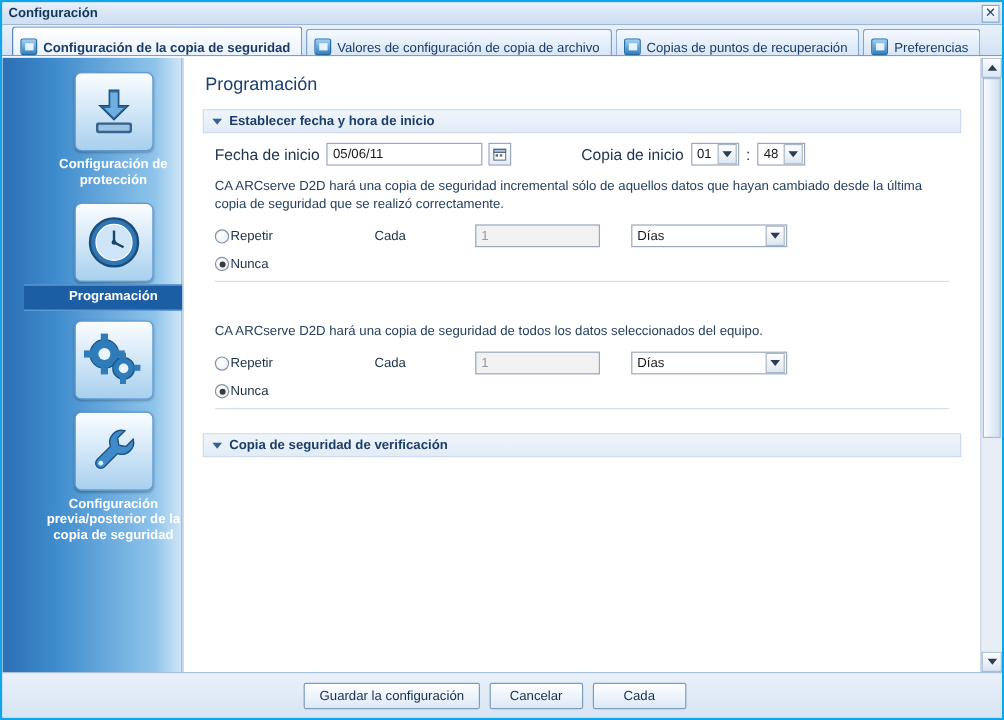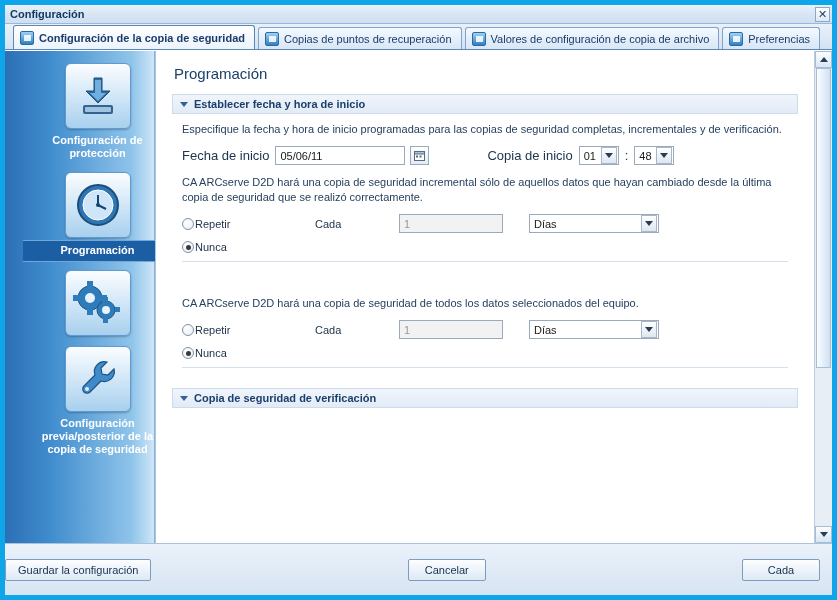--- a/index.html
+++ b/index.html
@@ -7,21 +7,21 @@
     margin: 0; padding: 0;
     width: 837px; height: 600px;
     overflow: hidden;
     font-family: "Liberation Sans", sans-serif;
     font-size: 11px;
     background: #ffffff;
   }
   #app {
     width: 837px; height: 600px;
     position: relative;
-    border: 5px solid #0ea5e9;
+    border: 2px solid #0ea5e9;
     background: #eef3f9;
     display: flex;
     flex-direction: column;
   }
   
   .titlebar {
     height: 19px;
     background: linear-gradient(to bottom, #eaf1fa 0%, #d8e5f4 50%, #cfe0f2 100%);
     border-bottom: 1px solid #9bb8d8;
     display: flex;
@@ -53,21 +53,21 @@
     border-bottom: 1px solid #5d86b5;
     display: flex;
     align-items: flex-end;
     padding-left: 8px;
     gap: 3px;
     flex: 0 0 auto;
   }
   .tab {
     height: 22px;
     display: flex;
-    align-items: center;
+    align-items: flex-end;
     gap: 5px;
     padding: 0 9px 0 6px;
     border: 1px solid #7fa3cb;
     border-bottom: none;
     border-radius: 3px 3px 0 0;
     background: linear-gradient(to bottom,#f4f9ff,#d7e6f6);
     color: #1b3c68;
     font-size: 11px;
     cursor: pointer;
     white-space: nowrap;
@@ -292,27 +292,27 @@
     border: 1px solid #a7bdd4;
   }
   .arrow-up {
     width: 0; height: 0;
     border-left: 4px solid transparent;
     border-right: 4px solid transparent;
     border-bottom: 5px solid #2a3c52;
   }
   
   .footer {
-    height: 52px;
+    height: 38px;
     flex: 0 0 auto;
     background: linear-gradient(to bottom,#eaf1fa,#d7e4f2);
     border-top: 1px solid #a9c2de;
     display: flex;
     align-items: center;
-    justify-content: space-between;
+    justify-content: center;
     gap: 8px;
     padding-right: 12px;
   }
   .btn {
     height: 22px;
     min-width: 78px;
     padding: 0 12px;
     border: 1px solid #7d9cc0;
     border-radius: 2px;
     background: linear-gradient(to bottom,#fdfeff,#dde9f6);
@@ -332,25 +332,25 @@
     <div class="close-btn">✕</div>
   </div>
 
   <div class="tabstrip">
     <div class="tab active">
       <span class="tabicon"></span>
       <span>Configuración de la copia de seguridad</span>
     </div>
     <div class="tab">
       <span class="tabicon"></span>
-      <span>Copias de puntos de recuperación</span>
+      <span>Valores de configuración de copia de archivo</span>
     </div>
     <div class="tab">
       <span class="tabicon"></span>
-      <span>Valores de configuración de copia de archivo</span>
+      <span>Copias de puntos de recuperación</span>
     </div>
     <div class="tab">
       <span class="tabicon"></span>
       <span>Preferencias</span>
     </div>
   </div>
 
   <div class="body">
 
     <div class="leftnav">
@@ -418,21 +418,20 @@
     <div class="content">
       <div class="scrollarea">
 
         <div class="page-title">Programación</div>
 
         <div class="section-header">
           <span class="twisty"></span>
           <span>Establecer fecha y hora de inicio</span>
         </div>
         <div class="section-body">
-          <div class="desc">Especifique la fecha y hora de inicio programadas para las copias de seguridad completas, incrementales y de verificación.</div>
           <div class="row">
             <span class="lbl">Fecha de inicio</span>
             <input class="textbox datebox" value="05/06/11" style="">
             <span class="cal-btn">
               <svg width="11" height="11" viewBox="0 0 11 11">
                 <rect x="0.5" y="1.5" width="10" height="9" fill="#ffffff" stroke="#5a6a7c"></rect>
                 <rect x="0.5" y="1.5" width="10" height="2.5" fill="#9ec4e6" stroke="#5a6a7c"></rect>
                 <rect x="2" y="5.5" width="2" height="2" fill="#5a6a7c"></rect>
                 <rect x="5.5" y="5.5" width="2" height="2" fill="#5a6a7c"></rect>
               </svg>

